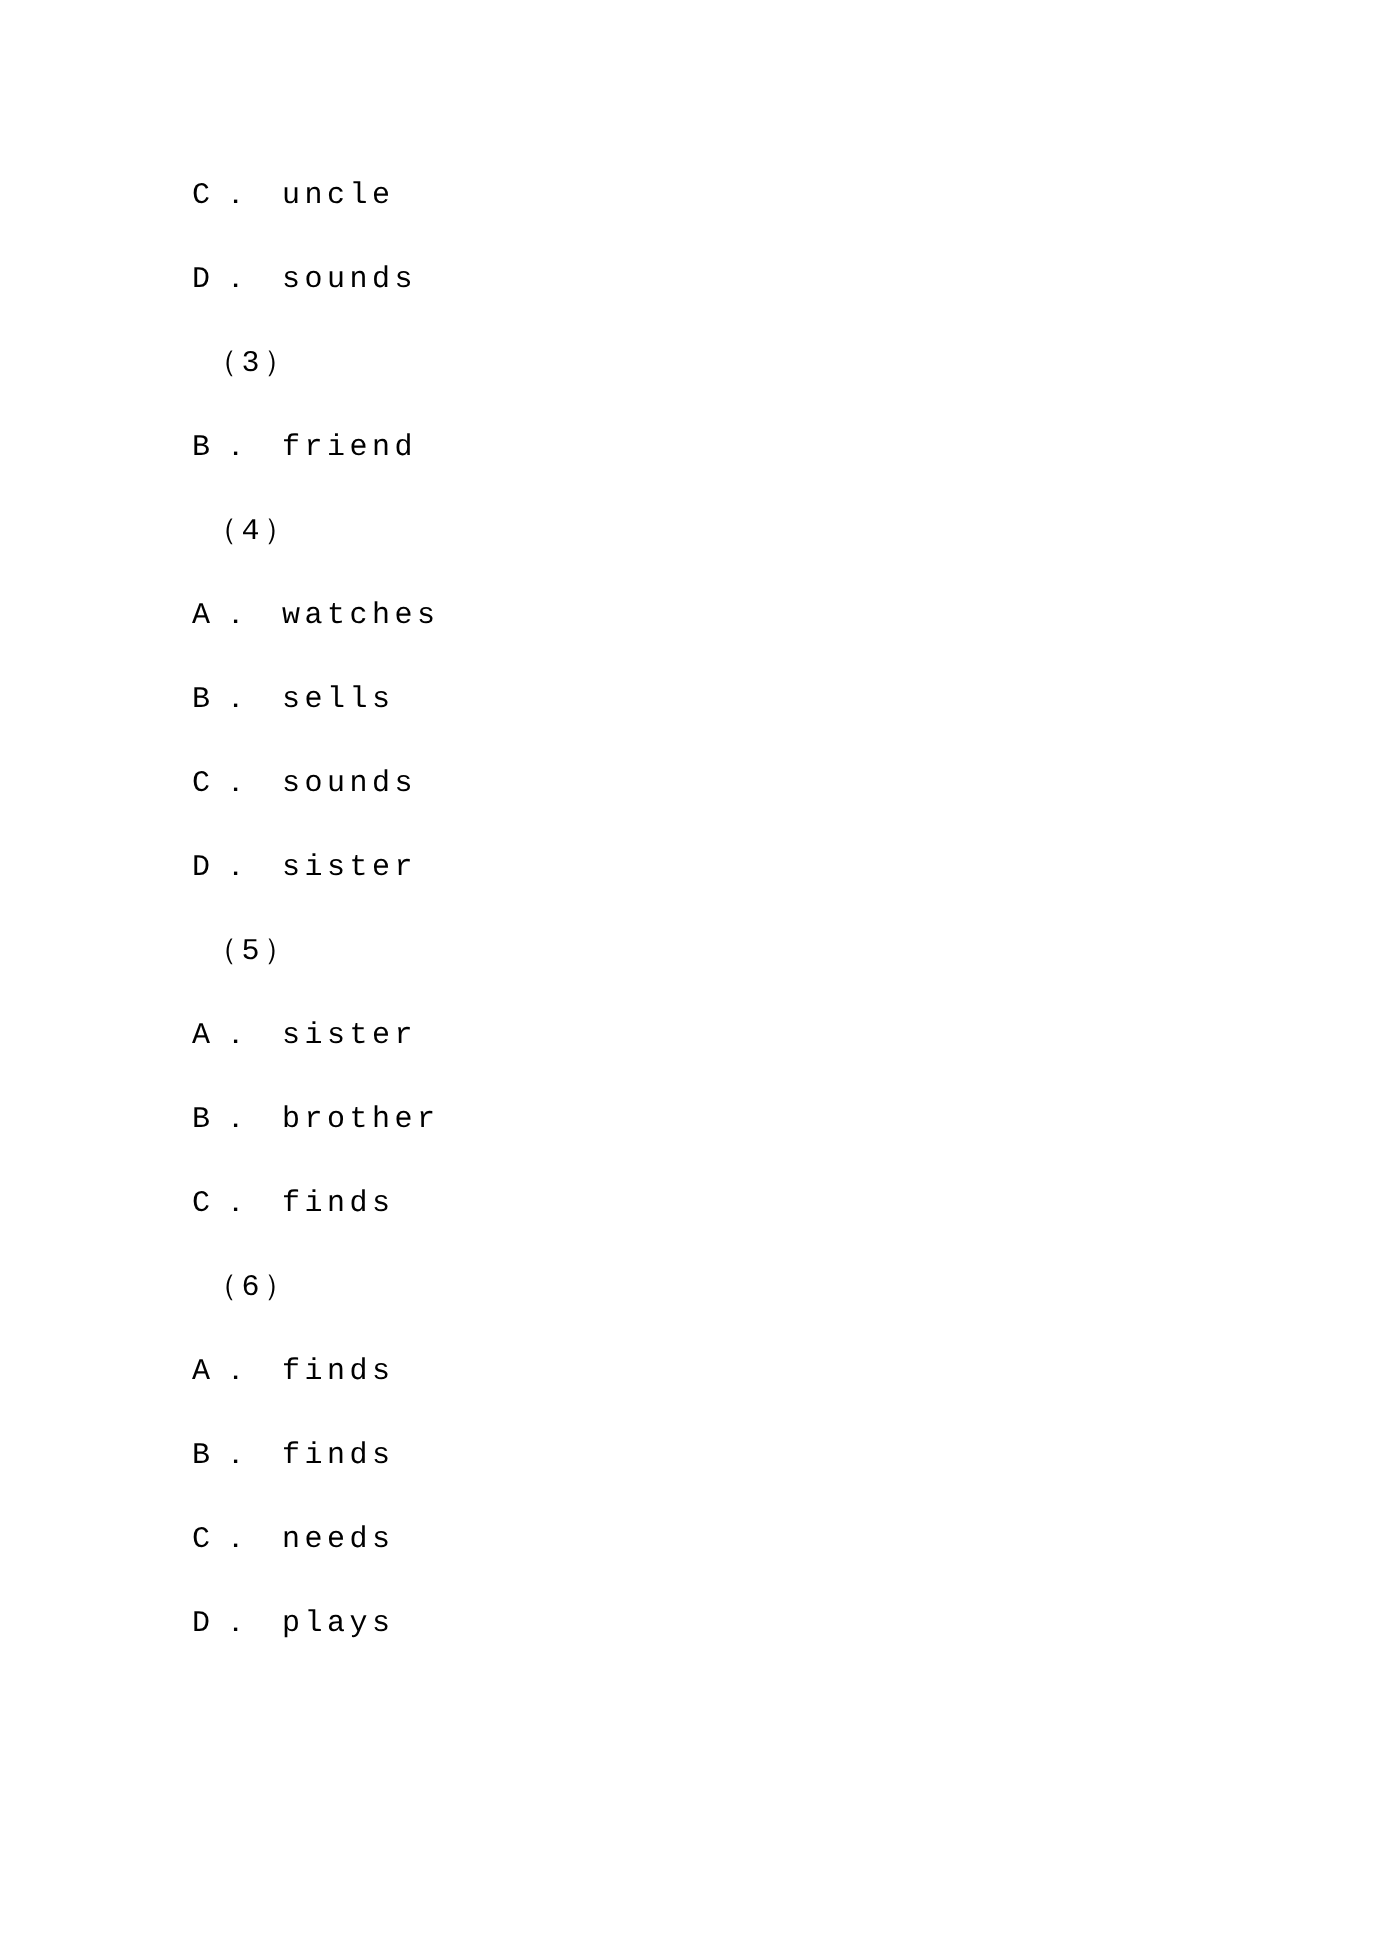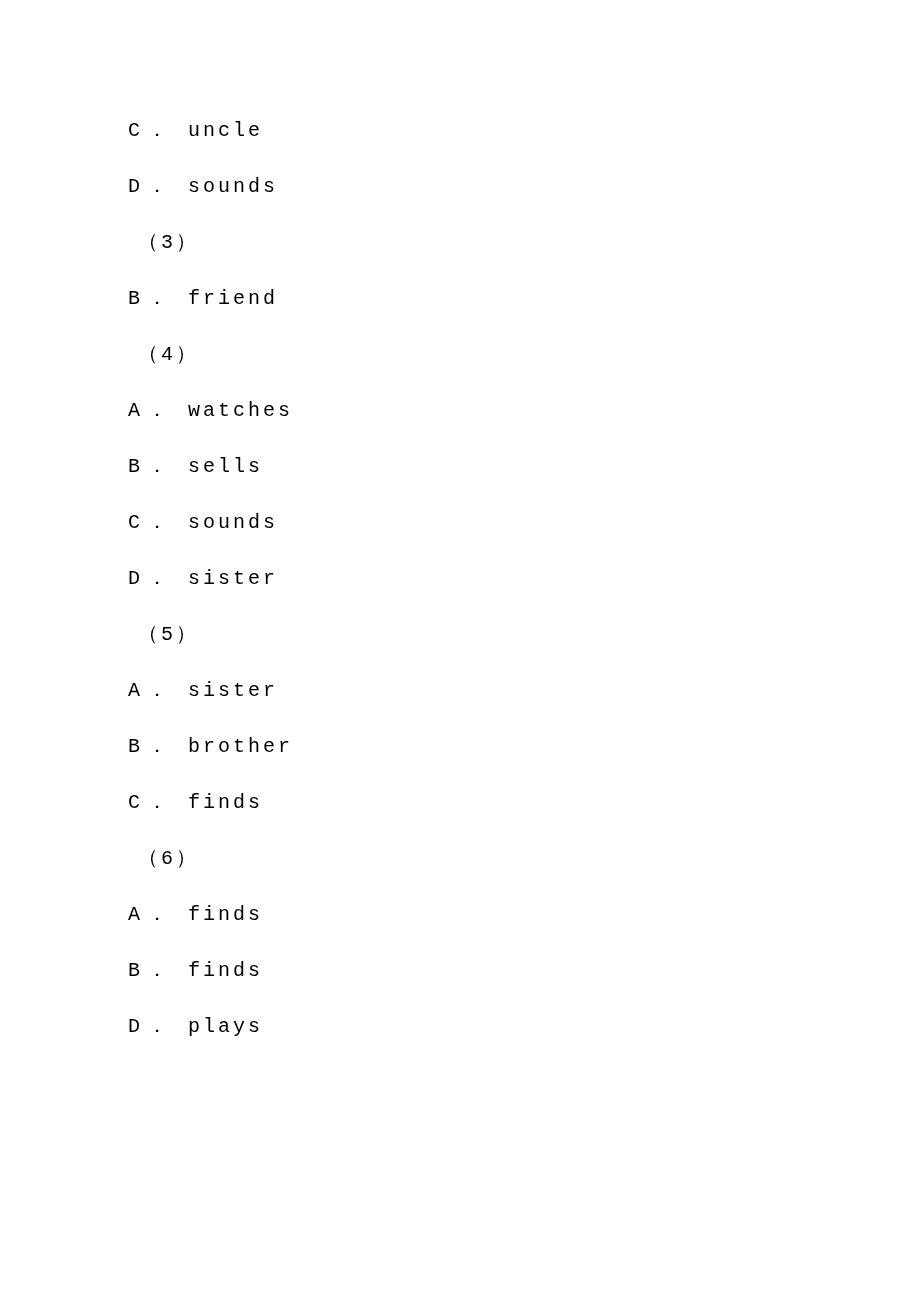--- a/index.html
+++ b/index.html
@@ -78,16 +78,19 @@
   </div>
 
   <div class="line question-num">（6）</div>
   <div class="line">
     <span class="letter">A</span><span class="dot">．</span><span class="word">finds</span>
   </div>
   <div class="line">
     <span class="letter">B</span><span class="dot">．</span><span class="word">finds</span>
   </div>
   <div class="line">
+    <span class="letter">C</span><span class="dot">．</span><span class="word">needs</span>
+  </div>
+  <div class="line">
     <span class="letter">D</span><span class="dot">．</span><span class="word">plays</span>
   </div>
 
 </div>
 
 </body></html>

